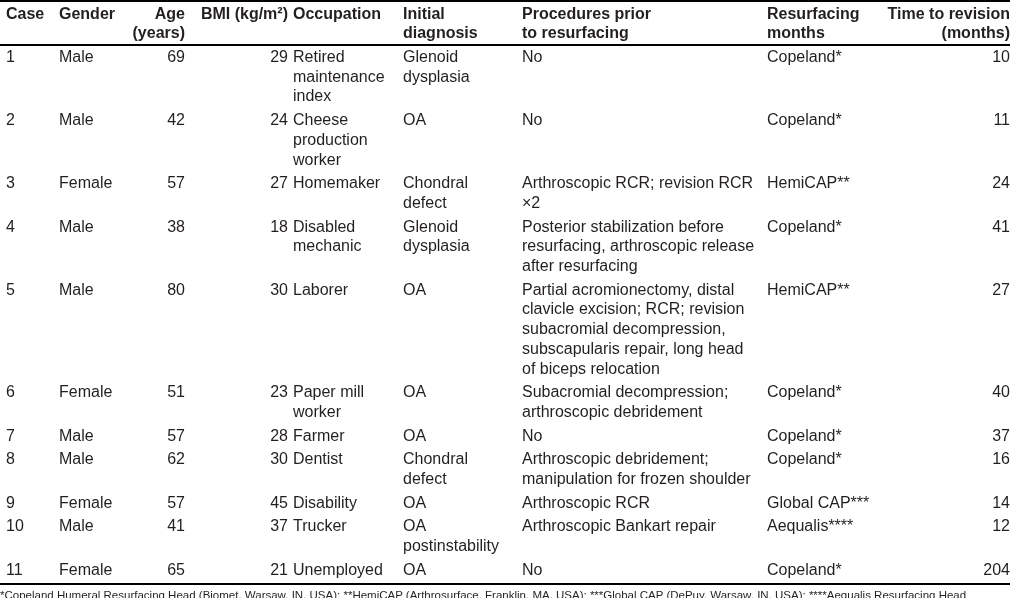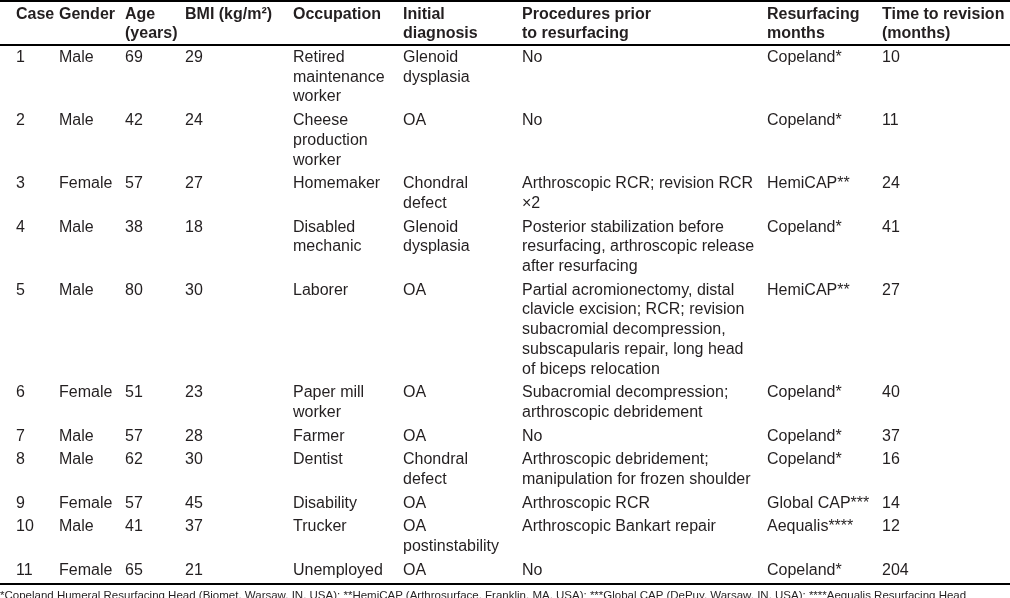--- a/index.html
+++ b/index.html
@@ -37,23 +37,23 @@
     padding: 2px 4px 2px 5px;
     border-bottom: 2px solid #000;
   }
   td {
     font-size: 16px;
     line-height: 19.7px;
     vertical-align: top;
     text-align: left;
     padding: 1px 4px 3px 5px;
   }
-  th.a-case, td.a-case { padding-left: 16px; }
+  th.a-case, td.a-case { padding-left: 6px; }
   th.a-gender, td.a-gender { padding-left: 2px; margin-left: 48px; }
-  th.a-center, td.a-center { text-align: left; padding-left: 0; padding-right: 0; }
+  th.a-center, td.a-center { text-align: right; padding-left: 0; padding-right: 0; }
   tbody tr:last-child td { border-bottom: 2px solid #000; }
 
   .footnote {
     font-size: 11.5px;
     line-height: 14px;
     padding: 3px 2px 2px 0;
     color: #231f20;
   }
 </style>
 </head>
@@ -108,21 +108,21 @@
           <div>(months)</div>
         </th>
       </tr>
     </thead>
     <tbody>
     <tr>
       <td class="a-case">1</td>
       <td class="a-gender">Male</td>
       <td class="a-center">69</td>
       <td class="a-center">29</td>
-      <td>Retired maintenance worker</td>
+      <td>Retired maintenance index</td>
       <td>Glenoid dysplasia</td>
       <td>No</td>
       <td>Copeland*</td>
       <td class="a-center">10</td>
     </tr>
 
     <tr>
       <td class="a-case">2</td>
       <td class="a-gender">Male</td>
       <td class="a-center">42</td>

